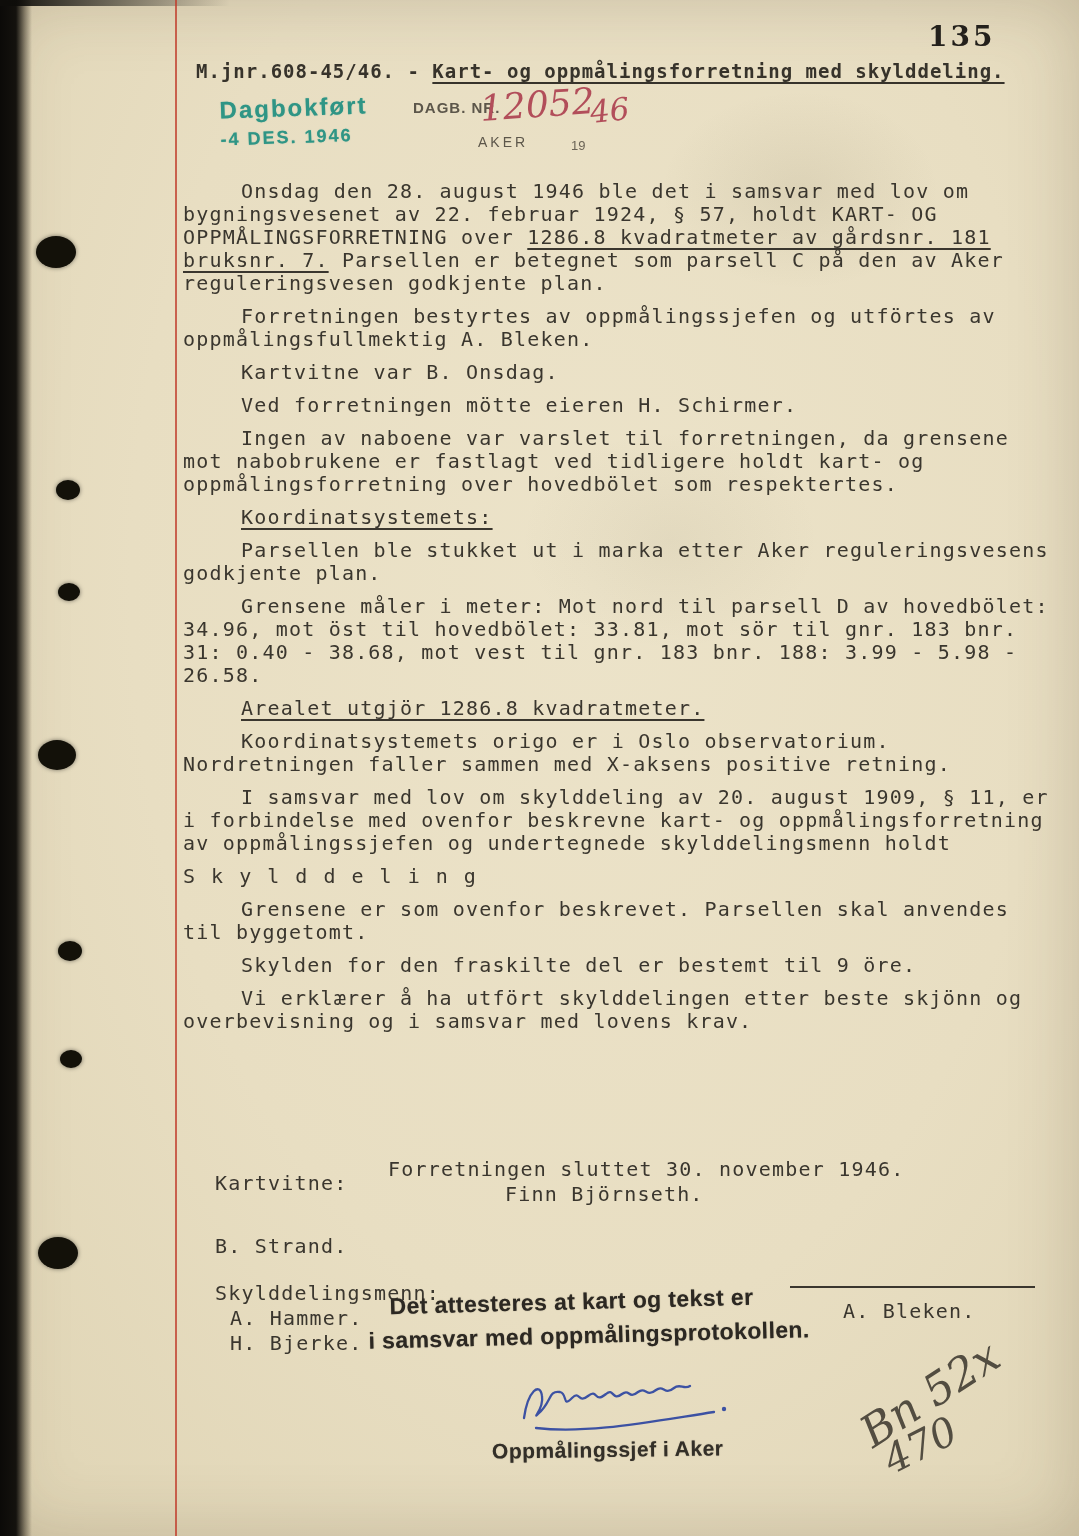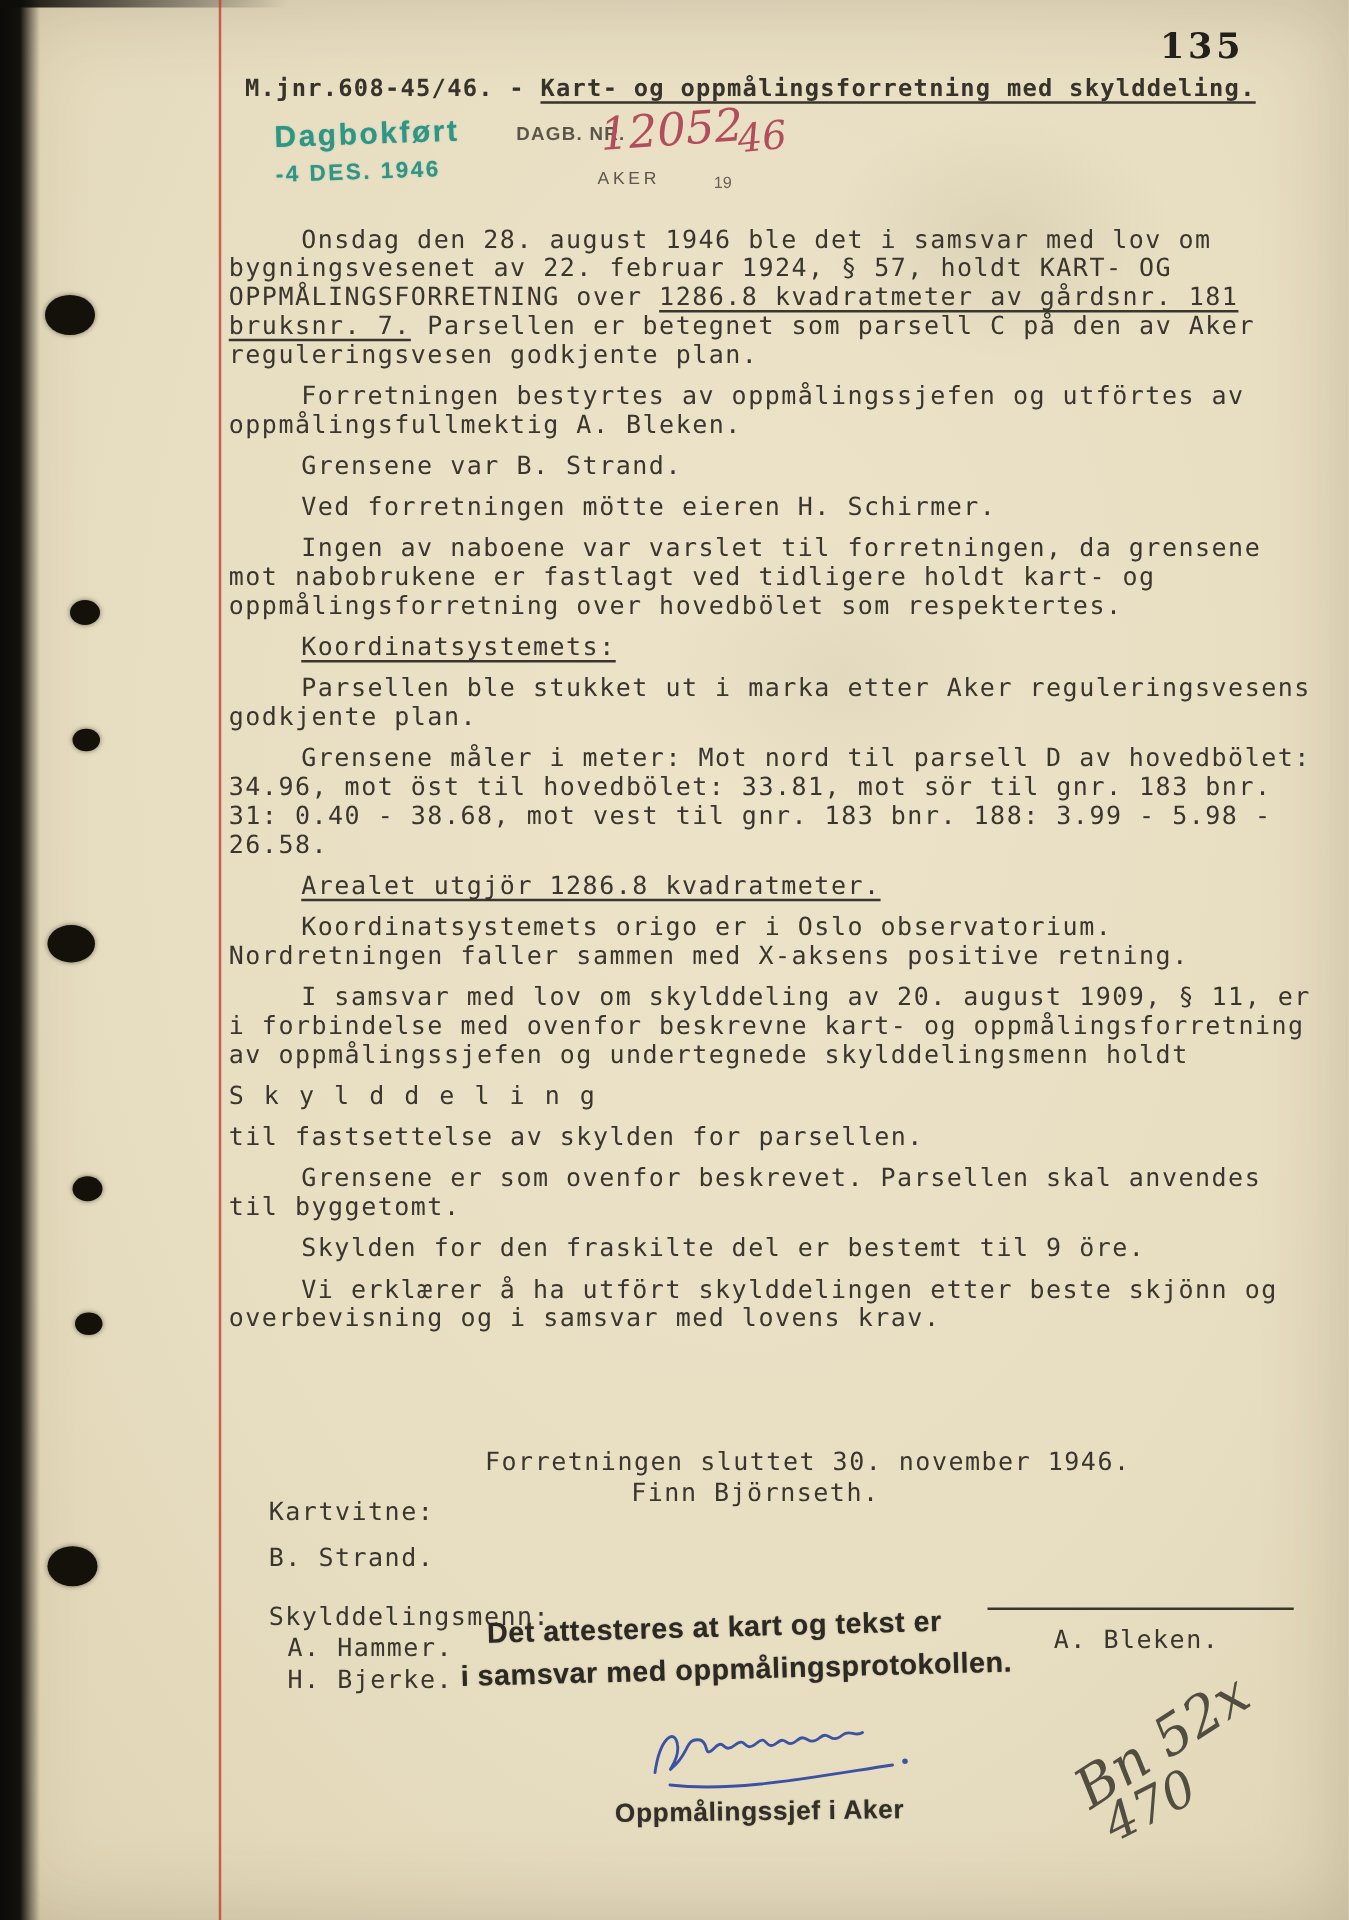--- a/index.html
+++ b/index.html
@@ -58,21 +58,21 @@
 
   .text-col{position:absolute;left:183px;top:180px;width:868px;}
   .text-col p{margin:0 0 10px 0;}
   .indent{text-indent:58px;}
   .noindent{text-indent:0;}
   .centered{text-indent:0;letter-spacing:2px;}
 
   .abs-t{position:absolute;white-space:nowrap;}
   .closing-1{left:388px;top:1158px;}
   .closing-2{left:505px;top:1183px;}
-  .kart-label{left:215px;top:1198px;}
+  .kart-label{left:215px;top:1172px;}
   .kart-name{left:215px;top:1235px;}
   .skyld-label{left:215px;top:1282px;}
   .skyld-n1{left:230px;top:1307px;}
   .skyld-n2{left:230px;top:1332px;}
 
   .attest{
     position:absolute;left:368px;top:1288px;transform:rotate(-1.5deg);
     color:#2c2822;font-family:"Liberation Sans",sans-serif;font-weight:600;
     font-size:23px;letter-spacing:.4px;text-shadow:0 0 1px rgba(44,40,34,.5);
   }
@@ -120,31 +120,30 @@
   </div>
   <div class="dagb-label">DAGB. NR.</div>
   <div class="dagb-number">12052</div>
   <div class="dagb-19">19</div>
   <div class="dagb-46">46</div>
   <div class="dagb-office">AKER</div>
 
   <div class="text-col typew">
     <p class="indent"><span>Onsdag den 28. august 1946 ble det i samsvar med lov om bygningsvesenet av 22. februar 1924, § 57, holdt KART- OG OPPMÅLINGSFORRETNING over </span><span class="u">1286.8 kvadratmeter av gårdsnr. 181 bruksnr. 7.</span><span>  Parsellen er betegnet som parsell C på den av Aker reguleringsvesen godkjente plan.</span></p>
     <p class="indent">Forretningen bestyrtes av oppmålingssjefen og utförtes av oppmålingsfullmektig A. Bleken.</p>
-    <p class="indent">Grensene var B. Strand.</p>
+    <p class="indent">Kartvitne var B. Onsdag.</p>
     <p class="indent">Ved forretningen mötte eieren H. Schirmer.</p>
     <p class="indent">Ingen av naboene var varslet til forretningen, da grensene mot nabobrukene er fastlagt ved tidligere holdt kart- og oppmålingsforretning over hovedbölet som respektertes.</p>
     <p class="indent u">Koordinatsystemets:</p>
     <p class="indent">Parsellen ble stukket ut i marka etter Aker reguleringsvesens godkjente plan.</p>
     <p class="indent">Grensene måler i meter: Mot nord til parsell D av hovedbölet: 34.96, mot öst til hovedbölet: 33.81, mot sör til gnr. 183 bnr. 31: 0.40 - 38.68, mot vest til gnr. 183 bnr. 188: 3.99 - 5.98 - 26.58.</p>
     <p class="indent u">Arealet utgjör 1286.8 kvadratmeter.</p>
     <p class="indent">Koordinatsystemets origo er i Oslo observatorium.  Nordretningen faller sammen med X-aksens positive retning.</p>
     <p class="indent">I samsvar med lov om skylddeling av 20. august 1909, § 11, er i forbindelse med ovenfor beskrevne kart- og oppmålingsforretning av oppmålingssjefen og undertegnede skylddelingsmenn holdt</p>
     <p class="centered">S k y l d d e l i n g</p>
-    <p class="noindent">til fastsettelse av skylden for parsellen.</p>
     <p class="indent">Grensene er som ovenfor beskrevet.  Parsellen skal anvendes til byggetomt.</p>
     <p class="indent">Skylden for den fraskilte del er bestemt til 9 öre.</p>
     <p class="indent">Vi erklærer å ha utfört skylddelingen etter beste skjönn og overbevisning og i samsvar med lovens krav.</p>
   </div>
 
   <div class="abs-t typew closing-1">Forretningen sluttet 30. november 1946.</div>
   <div class="abs-t typew closing-2">Finn Björnseth.</div>
 
   <div class="abs-t typew kart-label">Kartvitne:</div>
   <div class="abs-t typew kart-name">B. Strand.</div>

